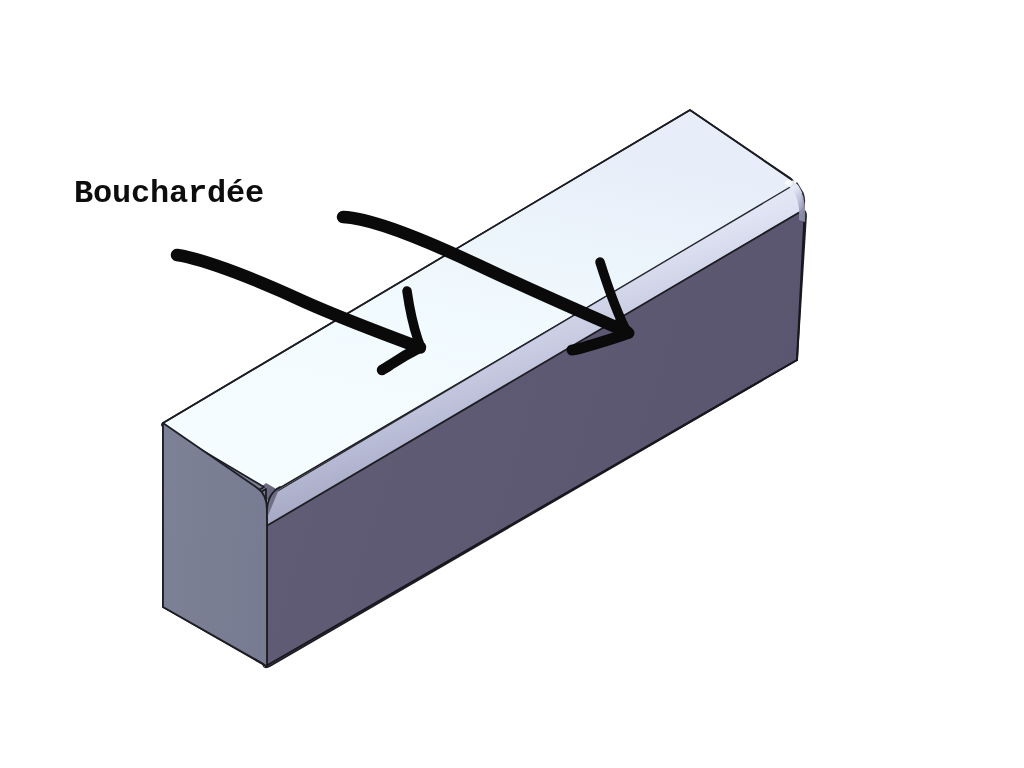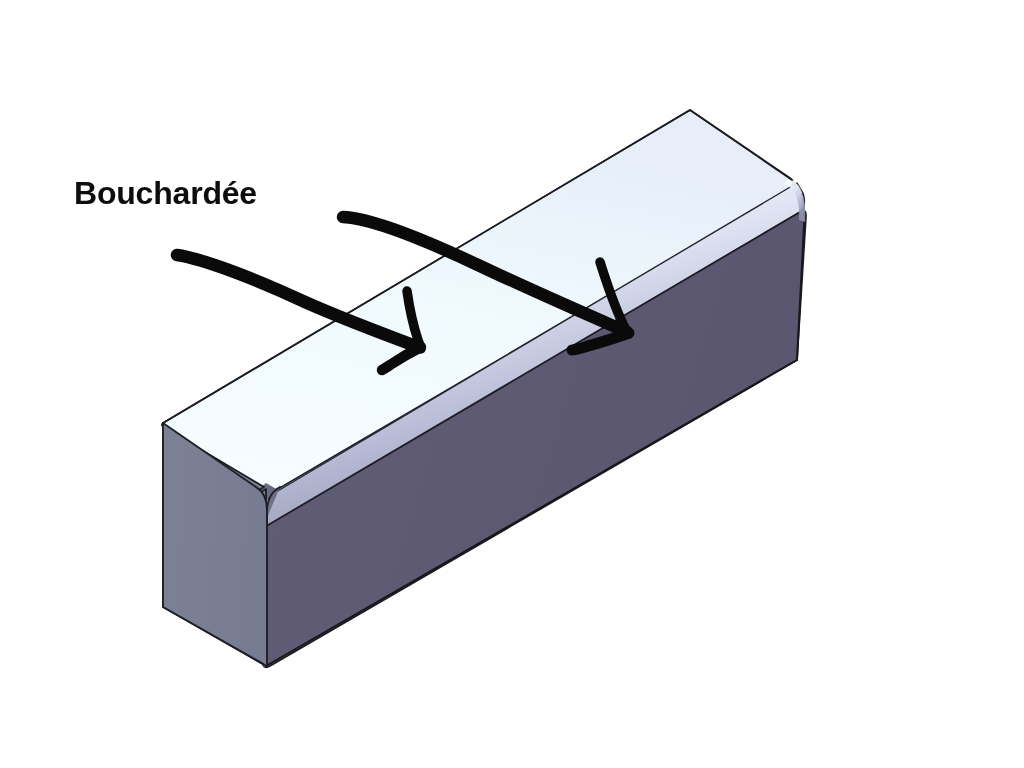--- a/index.html
+++ b/index.html
@@ -24,21 +24,21 @@
     position: absolute;
     left: 0;
     top: 0;
     width: 1024px;
     height: 768px;
   }
   #annotation-label {
     position: absolute;
     left: 74px;
     top: 176px;
-    font-family: Liberation Sans, sans-serif;
+    font-family: Liberation Mono, monospace;
     font-size: 32px;
     font-weight: bold;
     color: #0d0d0d;
     letter-spacing: -0.2px;
     white-space: nowrap;
     line-height: 1.1;
   }
 </style>
 </head>
 <body>

